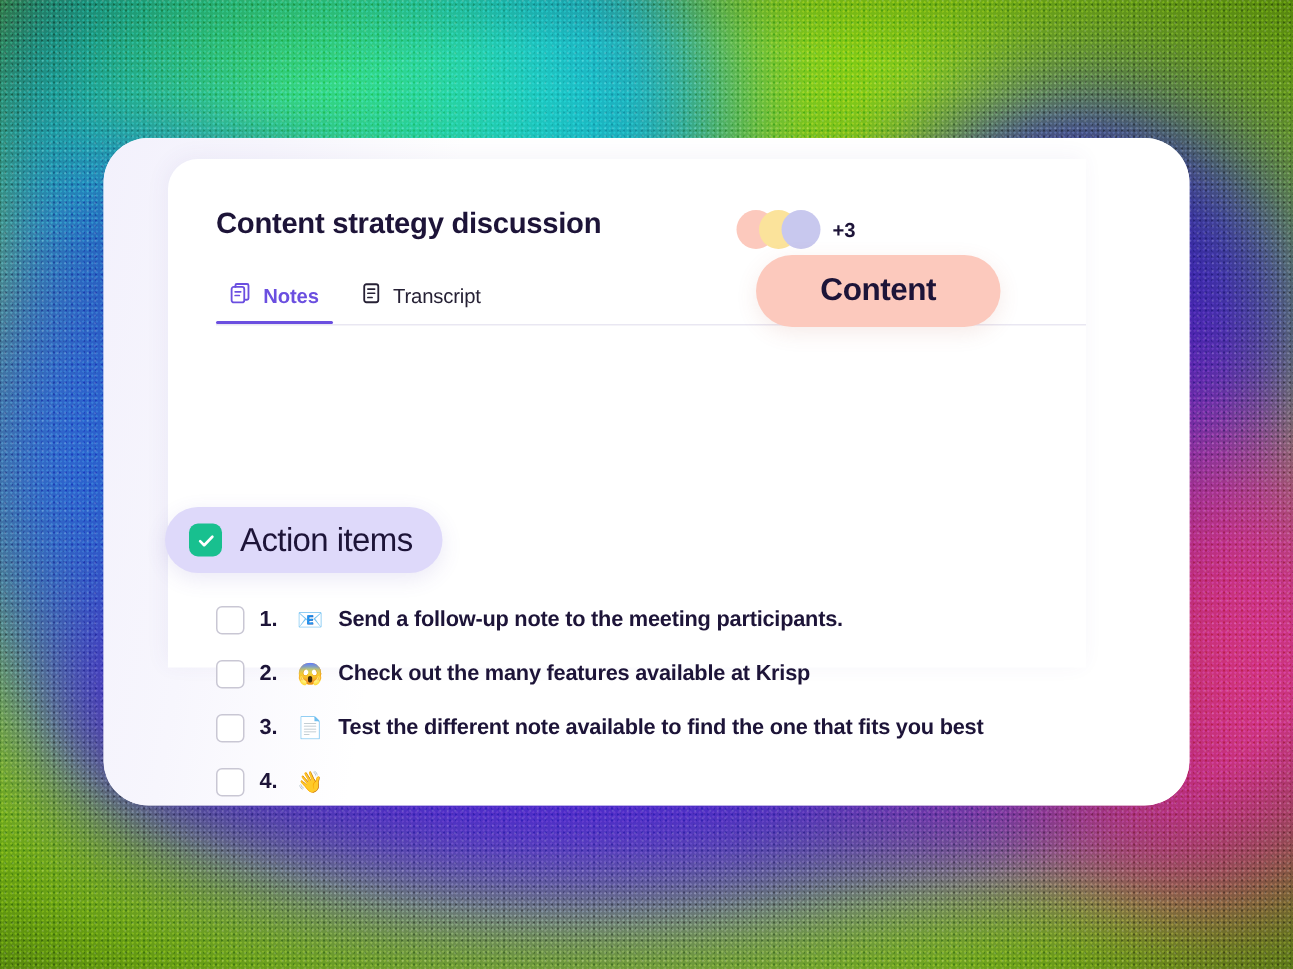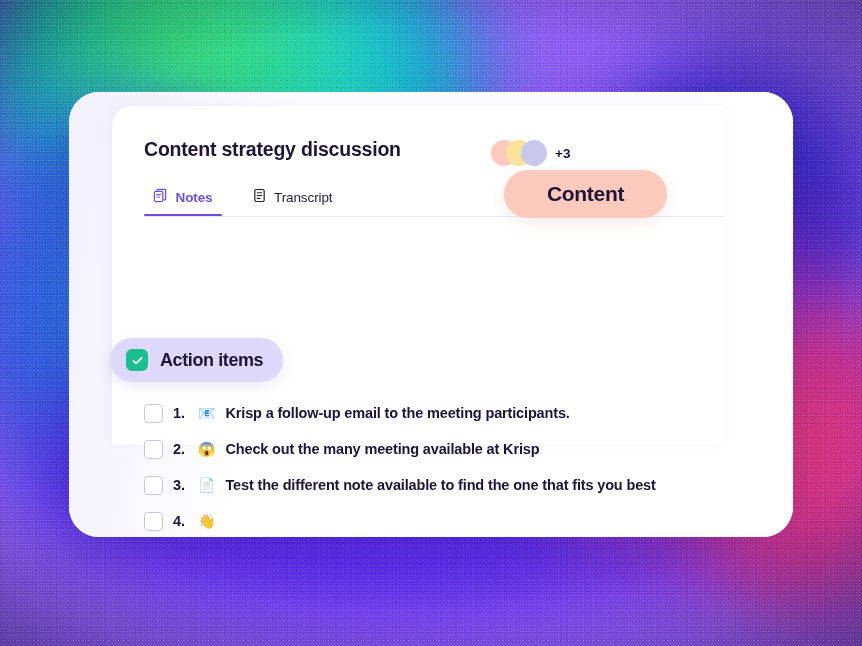--- a/index.html
+++ b/index.html
@@ -12,21 +12,21 @@
     height: 646px;
     overflow: hidden;
     font-family: "Liberation Sans", sans-serif;
     -webkit-font-smoothing: antialiased;
   }
 
   #stage {
     position: relative;
     width: 862px;
     height: 646px;
-    background: #8b5cf6;
+    background: #84cc16;
     overflow: hidden;
   }
 
   
   .aura {
     position: absolute;
     inset: 0;
     pointer-events: none;
   }
   .blob {
@@ -213,21 +213,21 @@
   #tab-notes { left: 0; width: 74px; justify-content: center; }
   #tab-notes .tab-label { color: #6b4fe0; }
   #tab-notes::after {
     content: "";
     position: absolute;
     left: 0; right: 0; bottom: -1px;
     height: 2.5px;
     background: #6b4fe0;
     border-radius: 2px;
   }
-  #tab-transcript { left: 106px; }
+  #tab-transcript { left: 94px; }
   #tab-transcript .tab-label { color: #262135; font-weight: 500; }
 
   .tab-icon { display: block; }
 
   
   #summary-pill {
     position: absolute;
     left: 504px;
     top: 170px;
     width: 163px;
@@ -264,22 +264,22 @@
     width: 22px;
     height: 22px;
     border-radius: 6px;
     background: #18c08f;
     display: flex;
     align-items: center;
     justify-content: center;
     flex: none;
   }
   #action-pill-label {
-    font-size: 18px;
-    font-weight: 700;
+    font-size: 22px;
+    font-weight: 400;
     color: #1d1438;
     letter-spacing: -0.4px;
   }
 
   
   #checklist {
     position: absolute;
     left: 144px;
     top: 395px;
     width: 600px;
@@ -385,27 +385,27 @@
       </svg>
     </span>
     <span id="action-pill-label">Action items</span>
   </div>
 
   <div id="checklist">
     <div class="check-row">
       <span class="check-box"></span>
       <span class="check-num">1.</span>
       <span class="check-emoji">📧</span>
-      <span class="check-text">Krisp a follow-up email to the meeting participants.</span>
+      <span class="check-text">Send a follow-up note to the meeting participants.</span>
     </div>
     <div class="check-row">
       <span class="check-box"></span>
       <span class="check-num">2.</span>
       <span class="check-emoji">😱</span>
-      <span class="check-text">Check out the many meeting available at Krisp</span>
+      <span class="check-text">Check out the many features available at Krisp</span>
     </div>
     <div class="check-row">
       <span class="check-box"></span>
       <span class="check-num">3.</span>
       <span class="check-emoji">📄</span>
       <span class="check-text">Test the different note available to find the one that fits you best</span>
     </div>
     <div class="check-row">
       <span class="check-box"></span>
       <span class="check-num">4.</span>

